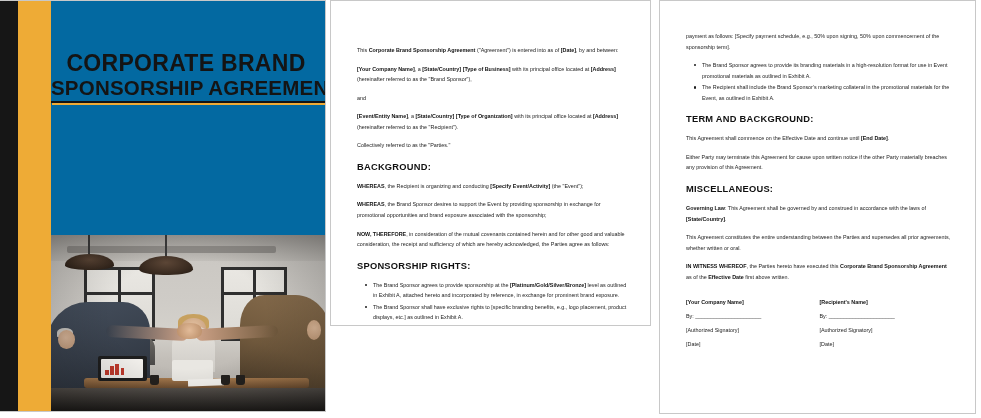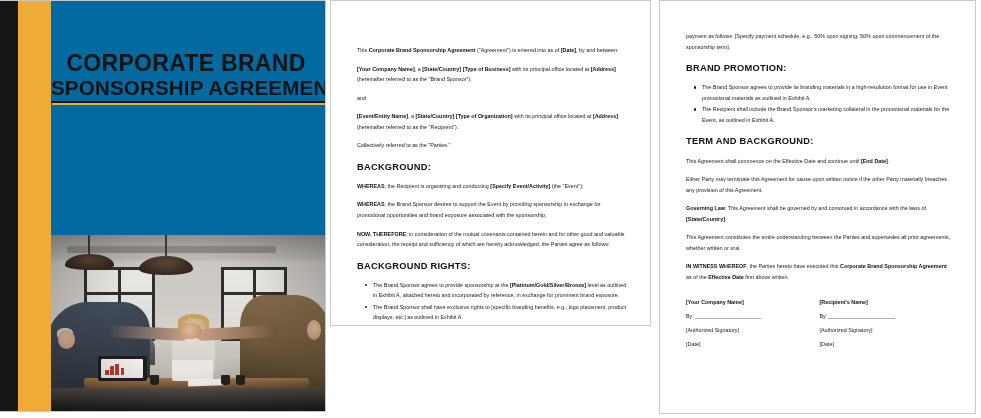--- a/index.html
+++ b/index.html
@@ -407,51 +407,51 @@
       <p class="doc-p">Collectively referred to as the "Parties."</p>
 
       <h2 class="doc-h">BACKGROUND:</h2>
 
       <p class="doc-p"><span class="b">WHEREAS</span><span>, the Recipient is organizing and conducting </span><span class="b">[Specify Event/Activity]</span><span> (the "Event");</span></p>
 
       <p class="doc-p"><span class="b">WHEREAS</span><span>, the Brand Sponsor desires to support the Event by providing sponsorship in exchange for promotional opportunities and brand exposure associated with the sponsorship;</span></p>
 
       <p class="doc-p"><span class="b">NOW, THEREFORE</span><span>, in consideration of the mutual covenants contained herein and for other good and valuable consideration, the receipt and sufficiency of which are hereby acknowledged, the Parties agree as follows:</span></p>
 
-      <h2 class="doc-h">BACKGROUND RIGHTS:</h2>
+      <h2 class="doc-h">SPONSORSHIP RIGHTS:</h2>
 
       <ul class="doc-ul">
         <li><span>The Brand Sponsor agrees to provide sponsorship at the </span><span class="b">[Platinum/Gold/Silver/Bronze]</span><span> level as outlined in Exhibit A, attached hereto and incorporated by reference, in exchange for prominent brand exposure.</span></li>
         <li><span>The Brand Sponsor shall have exclusive rights to [specific branding benefits, e.g., logo placement, product displays, etc.] as outlined in Exhibit A.</span></li>
       </ul>
 
 
       <p class="doc-p"><span>In consideration for the sponsorship rights granted herein, the Brand Sponsor shall pay the Recipient the total sum of </span><span class="b">[Amount]</span><span> (the "Sponsorship Fee"). The Brand Sponsor shall make the</span></p>
 
     </div>
   </div>
 
   <div class="page" id="page-three">
     <div class="doc-col">
 
       <p class="doc-p">payment as follows: [Specify payment schedule, e.g., 50% upon signing, 50% upon commencement of the sponsorship term].</p>
 
-      <h2 class="doc-h">BRAND PROMOTION:</h2>
 
       <ul class="doc-ul">
         <li>The Brand Sponsor agrees to provide its branding materials in a high-resolution format for use in Event promotional materials as outlined in Exhibit A.</li>
         <li>The Recipient shall include the Brand Sponsor's marketing collateral in the promotional materials for the Event, as outlined in Exhibit A.</li>
       </ul>
 
       <h2 class="doc-h">TERM AND BACKGROUND:</h2>
 
       <p class="doc-p"><span>This Agreement shall commence on the Effective Date and continue until </span><span class="b">[End Date]</span><span>.</span></p>
 
       <p class="doc-p">Either Party may terminate this Agreement for cause upon written notice if the other Party materially breaches any provision of this Agreement.</p>
 
+      <h2 class="doc-h">MISCELLANEOUS:</h2>
 
       <p class="doc-p"><span class="b">Governing Law</span><span>: This Agreement shall be governed by and construed in accordance with the laws of </span><span class="b">[State/Country]</span><span>.</span></p>
 
       <p class="doc-p">This Agreement constitutes the entire understanding between the Parties and supersedes all prior agreements, whether written or oral.</p>
 
       <p class="doc-p"><span class="b">IN WITNESS WHEREOF</span><span>, the Parties hereto have executed this </span><span class="b">Corporate Brand Sponsorship Agreement</span><span> as of the </span><span class="b">Effective Date</span><span> first above written.</span></p>
 
       <div class="sig-block">
         <div class="sig-col">
           <div class="sig-name">[Your Company Name]</div>

